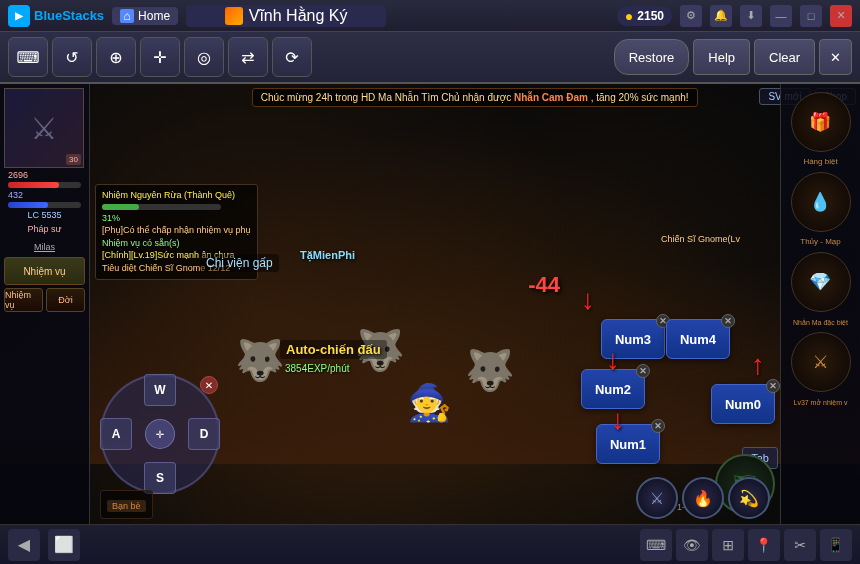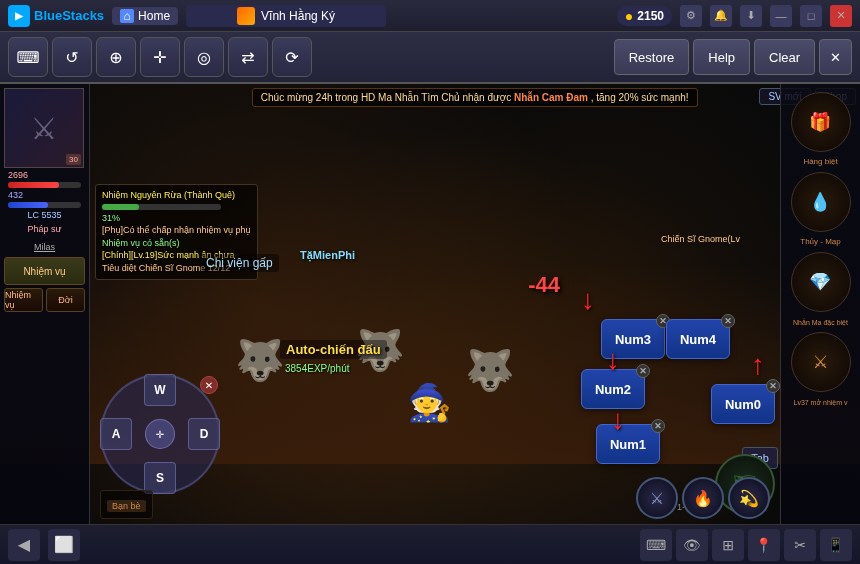--- a/index.html
+++ b/index.html
@@ -27,21 +27,21 @@
     .bs-logo-text { color: #00a8ff; font-size: 13px; font-weight: bold; }
     .tab-home {
       display: flex; align-items: center; gap: 4px;
       background: #3a3a5e; border-radius: 4px; padding: 2px 8px;
       color: white; font-size: 12px;
     }
     .tab-home-icon { width: 14px; height: 14px; background: #5588ff; border-radius: 2px; display: flex; align-items: center; justify-content: center; }
     .tab-game {
       display: flex; align-items: center; gap: 6px;
       background: #2a2a4e; border-radius: 4px; padding: 2px 10px;
-      color: white; font-size: 12px; flex: 1; justify-content: center; max-width: 200px;
+      color: white; font-size: 16px; flex: 1; justify-content: center; max-width: 200px;
     }
     .tab-game-img {
       width: 18px; height: 18px; background: linear-gradient(135deg, #ff6600, #ffaa00); border-radius: 3px;
     }
     .title-spacer { flex: 1; }
     .coin-area {
       display: flex; align-items: center; gap: 4px;
       background: #2a2a4e; border-radius: 12px; padding: 2px 8px;
     }
     .coin-icon { color: #ffcc00; font-size: 14px; }
@@ -72,21 +72,21 @@
       color: white; font-size: 16px; cursor: pointer;
     }
     .toolbar-spacer { flex: 1; }
     .action-btn {
       height: 36px; padding: 0 14px;
       border: 1px solid #666; border-radius: 4px;
       background: linear-gradient(180deg, #4a4a6a 0%, #3a3a55 100%);
       color: white; font-size: 13px; cursor: pointer;
       display: flex; align-items: center;
     }
-    .action-btn.restore { background: linear-gradient(180deg, #4a4a6a 0%, #3a3a55 100%); }
+    .action-btn.restore { background: linear-gradient(180deg, #4a4a6a 0%, #3a3a55 100%); border-radius: 14px; }
     .action-btn.help { background: linear-gradient(180deg, #4a4a6a 0%, #3a3a55 100%); }
     .action-btn.clear { background: linear-gradient(180deg, #4a4a6a 0%, #3a3a55 100%); }
     .action-btn.save {
       background: linear-gradient(180deg, #3355cc 0%, #2244aa 100%);
       border: 2px solid #ff4444;
       box-shadow: 0 0 6px rgba(255,68,68,0.7);
     }
     .action-btn.close-btn {
       background: linear-gradient(180deg, #4a4a6a 0%, #3a3a55 100%);
       padding: 0 10px;

